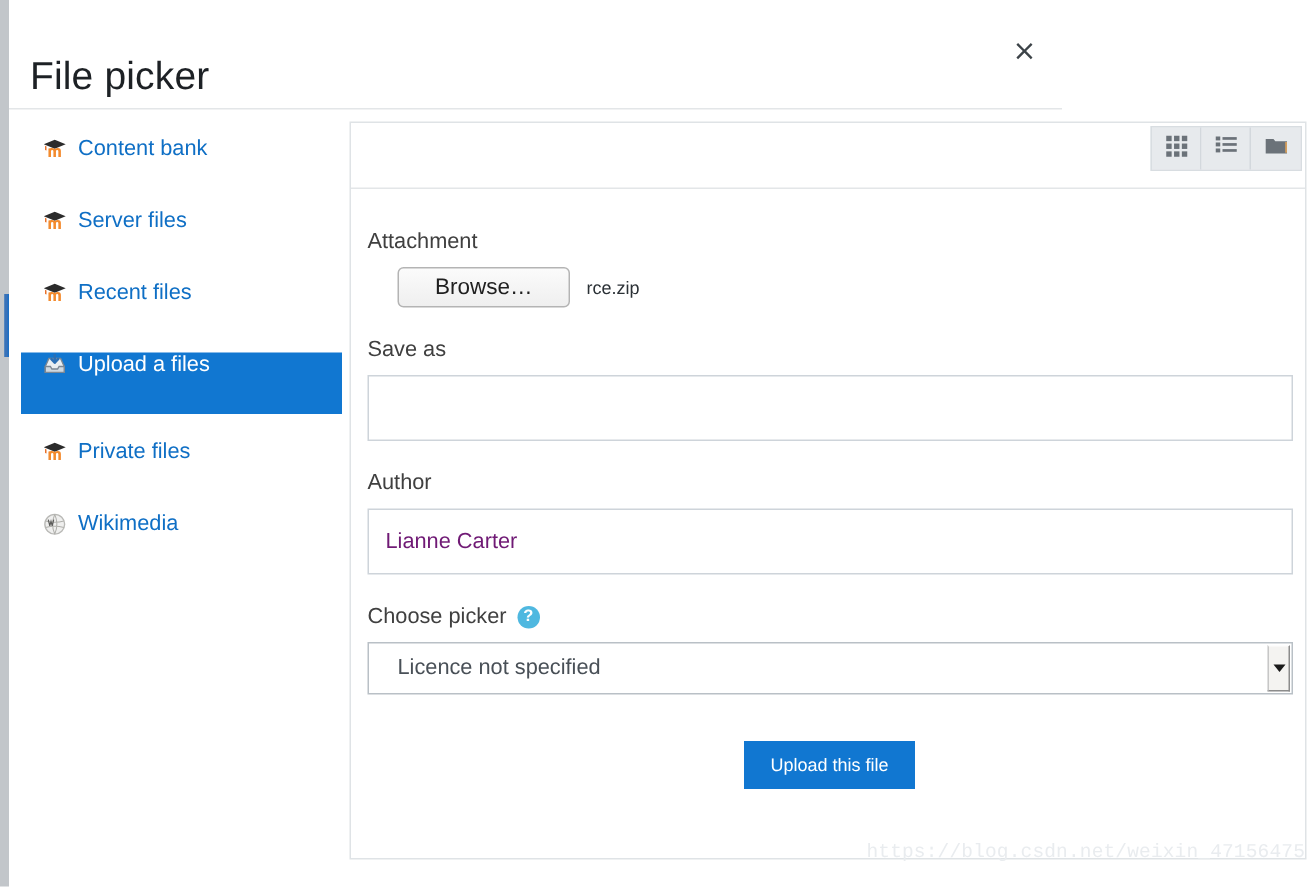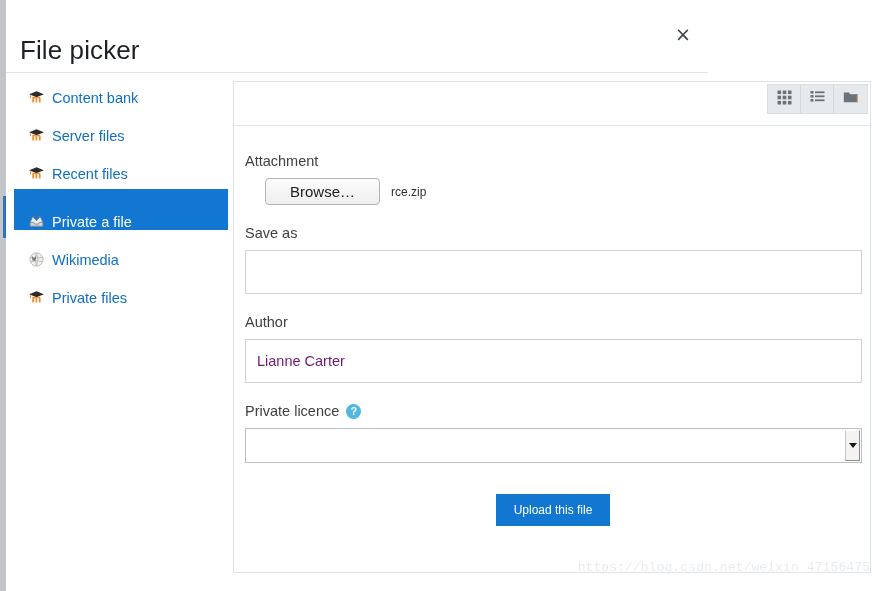--- a/index.html
+++ b/index.html
@@ -79,24 +79,24 @@
   
   #sidebar {
     position: absolute;
     left: 0; top: 74px;
     width: 222px; height: 517px;
     background: #fff;
   }
   .nav-item {
     position: relative;
     display: flex;
-    align-items: flex-end;
+    align-items: flex-start;
     height: 31px;
     padding: 0 8px 0 20px;
-    margin: 1px 0 7px 2px;
+    margin: 17px 0 7px 2px;
     cursor: pointer;
     text-decoration: none;
   }
   .nav-item .nav-label {
     font-size: 14.5px;
     color: #0f6fc5;
     white-space: nowrap;
   }
   .nav-item.active {
     background: #1177d1;
@@ -335,43 +335,43 @@
     </a>
 
     <a class="nav-item active">
       <span class="nav-icon">
         <svg width="17" height="17" viewBox="0 0 17 17">
           <path d="M2.2 9.3 L4.6 4.0 L12.4 4.0 L14.8 9.3 L14.8 13.2 L2.2 13.2 Z" fill="#e9eef2" stroke="#7b8794" stroke-width="0.9"></path>
           <path d="M2.2 9.3 L5.6 9.3 L6.6 11.0 L10.4 11.0 L11.4 9.3 L14.8 9.3 L14.8 13.2 L2.2 13.2 Z" fill="#cfd8e0" stroke="#7b8794" stroke-width="0.9"></path>
           <path d="M8.5 1.6 L8.5 6.3 M6.3 4.4 L8.5 6.8 L10.7 4.4" stroke="#2b6fb5" stroke-width="1.7" fill="none" stroke-linecap="round" stroke-linejoin="round"></path>
         </svg>
       </span>
-      <span class="nav-label">Private a file</span>
+      <span class="nav-label">Upload a files</span>
+    </a>
+
+    <a class="nav-item">
+      <span class="nav-icon">
+        <svg width="17" height="17" viewBox="0 0 17 17">
+          <path d="M1.2 5.2 L8.5 2.2 L15.8 5.2 L8.5 8.2 Z" fill="#2b2b2b"></path>
+          <path d="M2.0 6.2 L2.0 9.0 L3.0 9.3 L3.0 6.6 Z" fill="#e8732c"></path>
+          <path d="M4.3 8.0 L4.3 13.6 L6.0 13.6 L6.0 9.8 Q6.0 9.0 6.8 9.0 Q7.6 9.0 7.6 9.8 L7.6 13.6 L9.3 13.6 L9.3 9.8 Q9.3 9.0 10.1 9.0 Q10.9 9.0 10.9 9.8 L10.9 13.6 L12.6 13.6 L12.6 9.6 Q12.6 7.6 10.6 7.6 Q9.3 7.6 8.5 8.4 Q7.8 7.6 6.4 7.6 Q5.2 7.6 4.3 8.0 Z" fill="#f38b2e"></path>
+        </svg>
+      </span>
+      <span class="nav-label">Private files</span>
     </a>
 
     <a class="nav-item">
       <span class="nav-icon">
         <svg width="17" height="17" viewBox="0 0 17 17">
           <circle cx="8.5" cy="8.5" r="6.6" fill="#efefee" stroke="#b9b9b6" stroke-width="0.9"></circle>
           <path d="M2.4 6.3 Q8.5 8.0 14.6 6.3 M2.4 10.7 Q8.5 9.0 14.6 10.7 M8.5 1.9 Q5.6 8.5 8.5 15.1 M8.5 1.9 Q11.4 8.5 8.5 15.1" stroke="#b0b0ac" stroke-width="0.7" fill="none"></path>
           <path d="M4.2 5.4 L5.2 9.6 L6.0 6.6 L6.8 9.6 L7.8 5.4" stroke="#5d5d5b" stroke-width="0.8" fill="none"></path>
         </svg>
       </span>
       <span class="nav-label">Wikimedia</span>
-    </a>
-
-    <a class="nav-item">
-      <span class="nav-icon">
-        <svg width="17" height="17" viewBox="0 0 17 17">
-          <path d="M1.2 5.2 L8.5 2.2 L15.8 5.2 L8.5 8.2 Z" fill="#2b2b2b"></path>
-          <path d="M2.0 6.2 L2.0 9.0 L3.0 9.3 L3.0 6.6 Z" fill="#e8732c"></path>
-          <path d="M4.3 8.0 L4.3 13.6 L6.0 13.6 L6.0 9.8 Q6.0 9.0 6.8 9.0 Q7.6 9.0 7.6 9.8 L7.6 13.6 L9.3 13.6 L9.3 9.8 Q9.3 9.0 10.1 9.0 Q10.9 9.0 10.9 9.8 L10.9 13.6 L12.6 13.6 L12.6 9.6 Q12.6 7.6 10.6 7.6 Q9.3 7.6 8.5 8.4 Q7.8 7.6 6.4 7.6 Q5.2 7.6 4.3 8.0 Z" fill="#f38b2e"></path>
-        </svg>
-      </span>
-      <span class="nav-label">Private files</span>
     </a>
   </div>
 
   <div id="content-panel">
 
     <div id="panel-toolbar">
       <div id="view-toggle">
 
         <button class="view-btn">
           <span>
@@ -428,24 +428,25 @@
         <input id="saveas-input" class="text-input" type="text" value="" style="">
       </div>
 
       <div class="field-block">
         <label class="field-label">Author</label>
         <input id="author-input" class="text-input" type="text" value="Lianne Carter" style="">
       </div>
 
       <div class="field-block">
         <div id="licence-label-row">
-          <label class="field-label" style="margin:0">Private licence</label>
+          <label class="field-label" style="margin:0">Choose picker</label>
           <span id="help-icon">?</span>
         </div>
         <div id="licence-select-wrap">
+          <span id="licence-select-value">Licence not specified</span>
           <span id="licence-arrow-btn">
             <span class="caret"></span>
           </span>
         </div>
       </div>
 
       <div id="submit-row">
         <button id="upload-submit">Upload this file</button>
       </div>
     </div>

